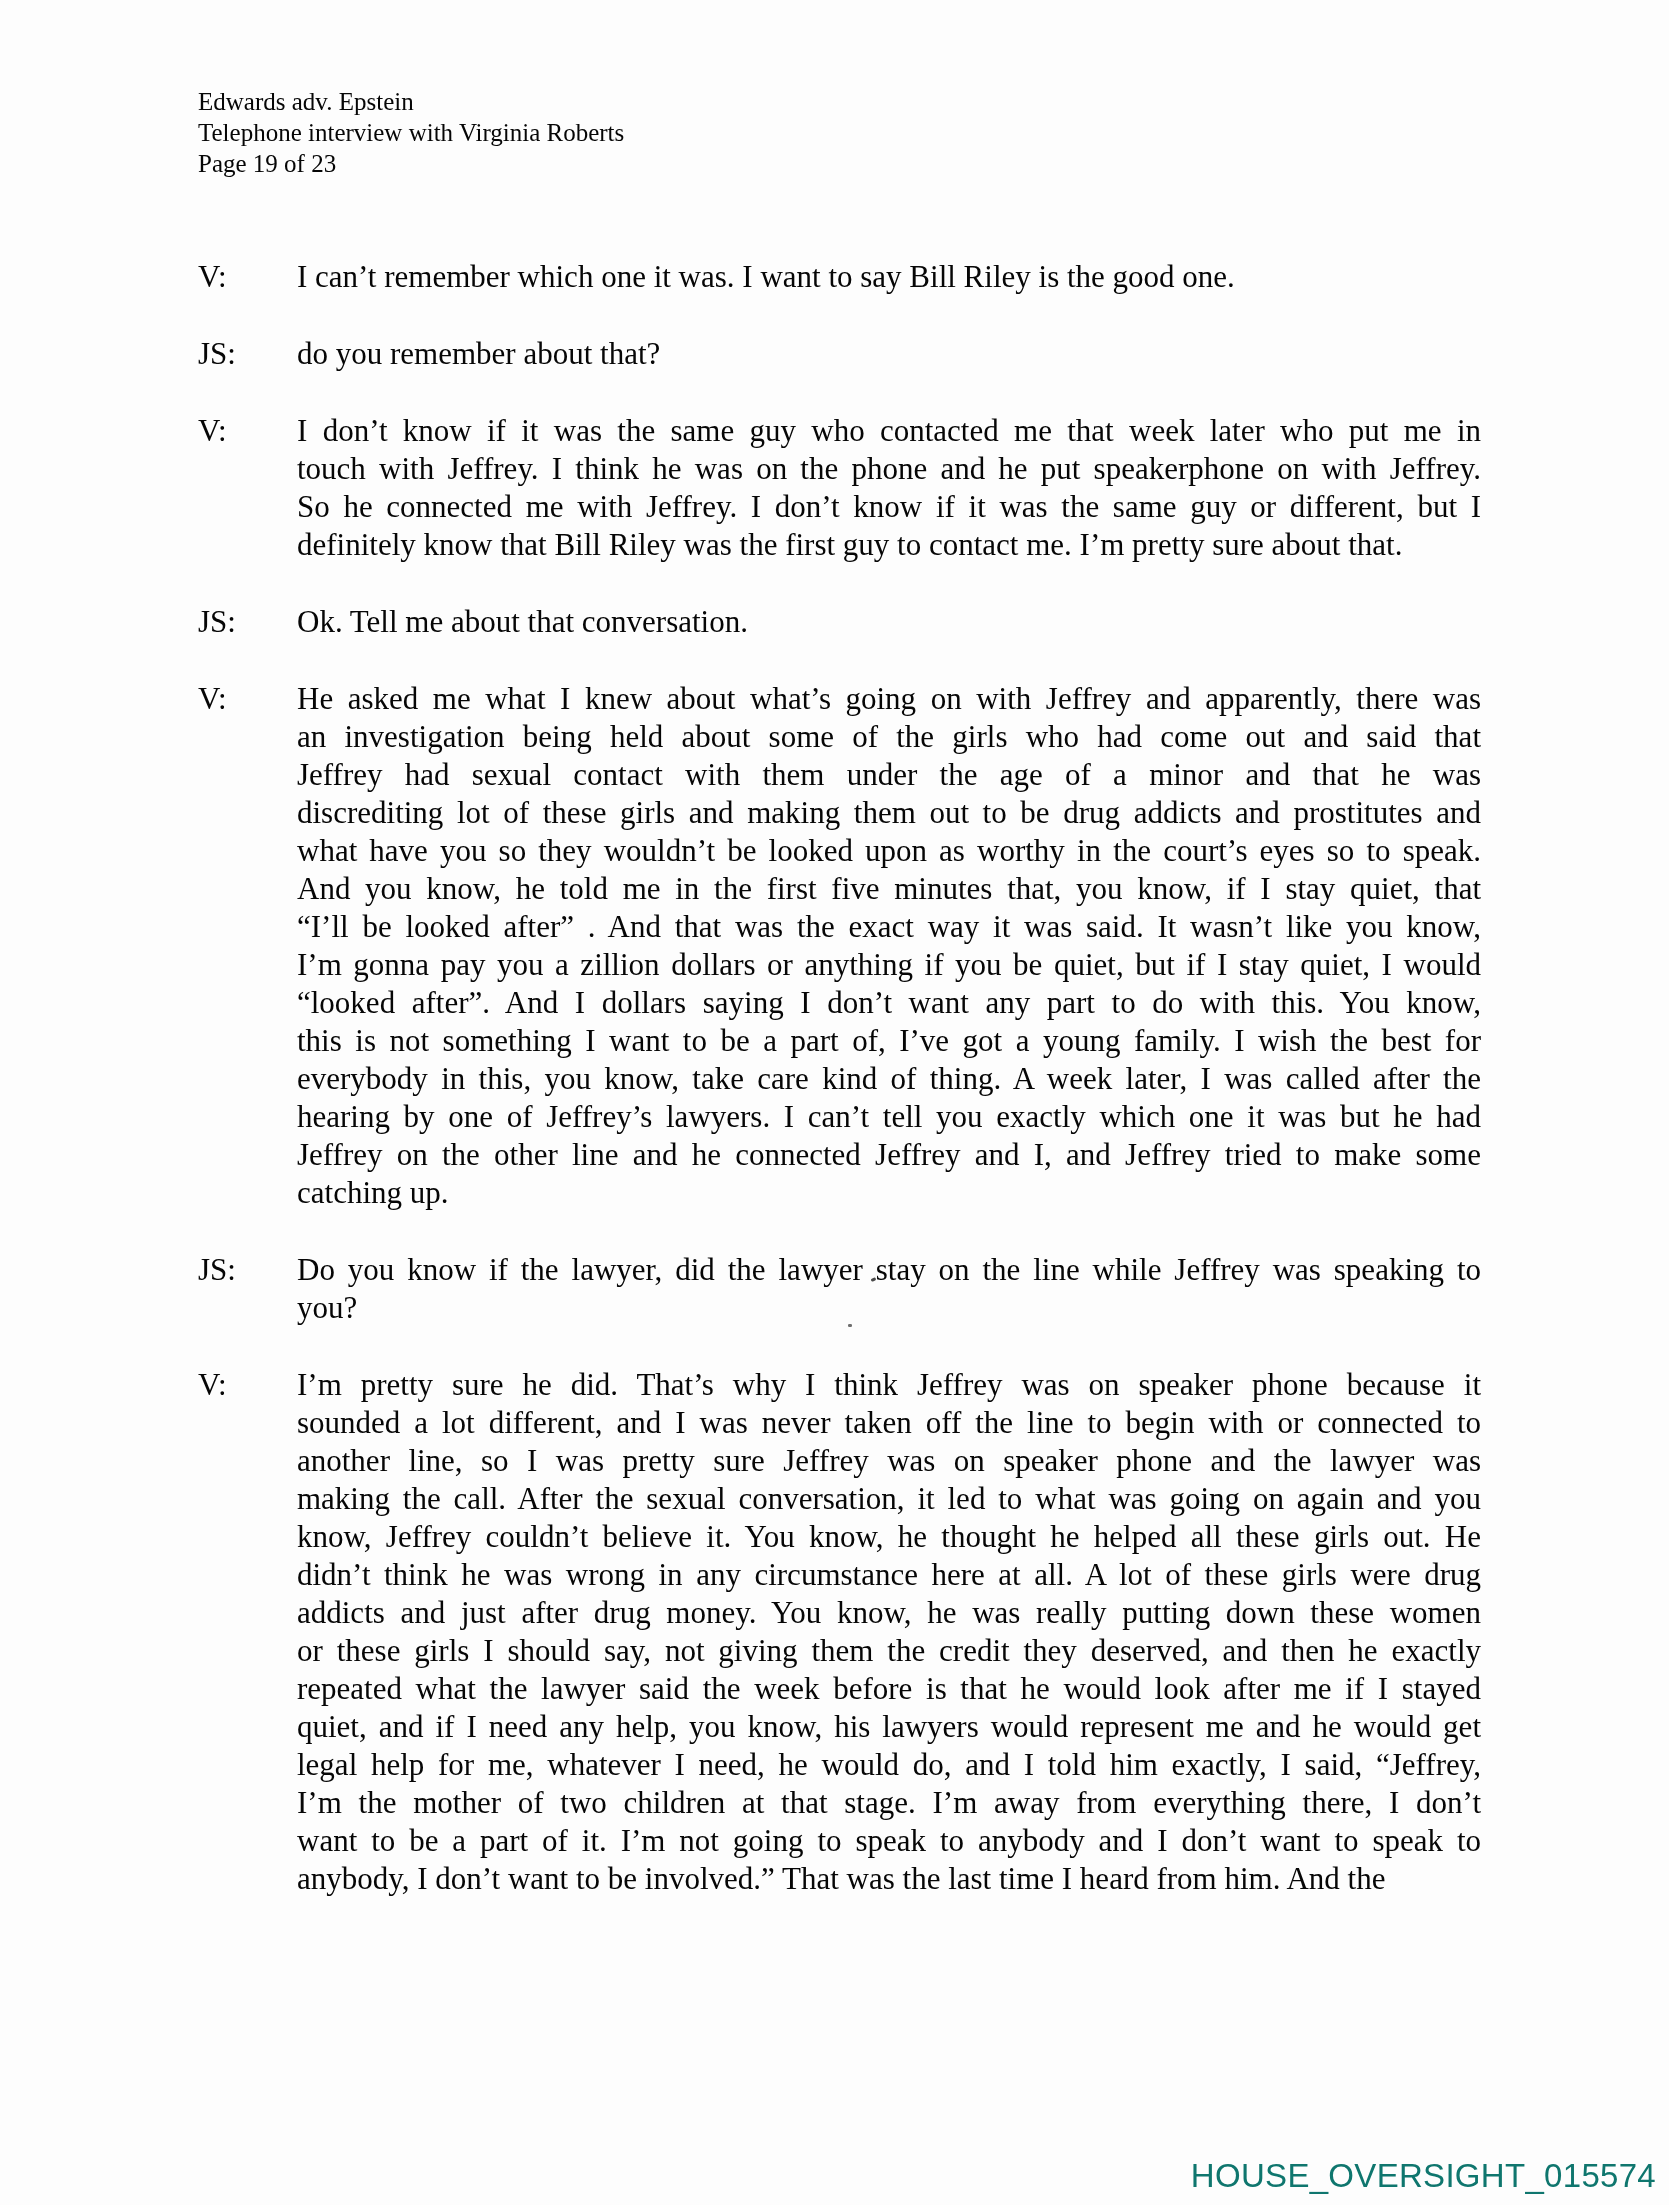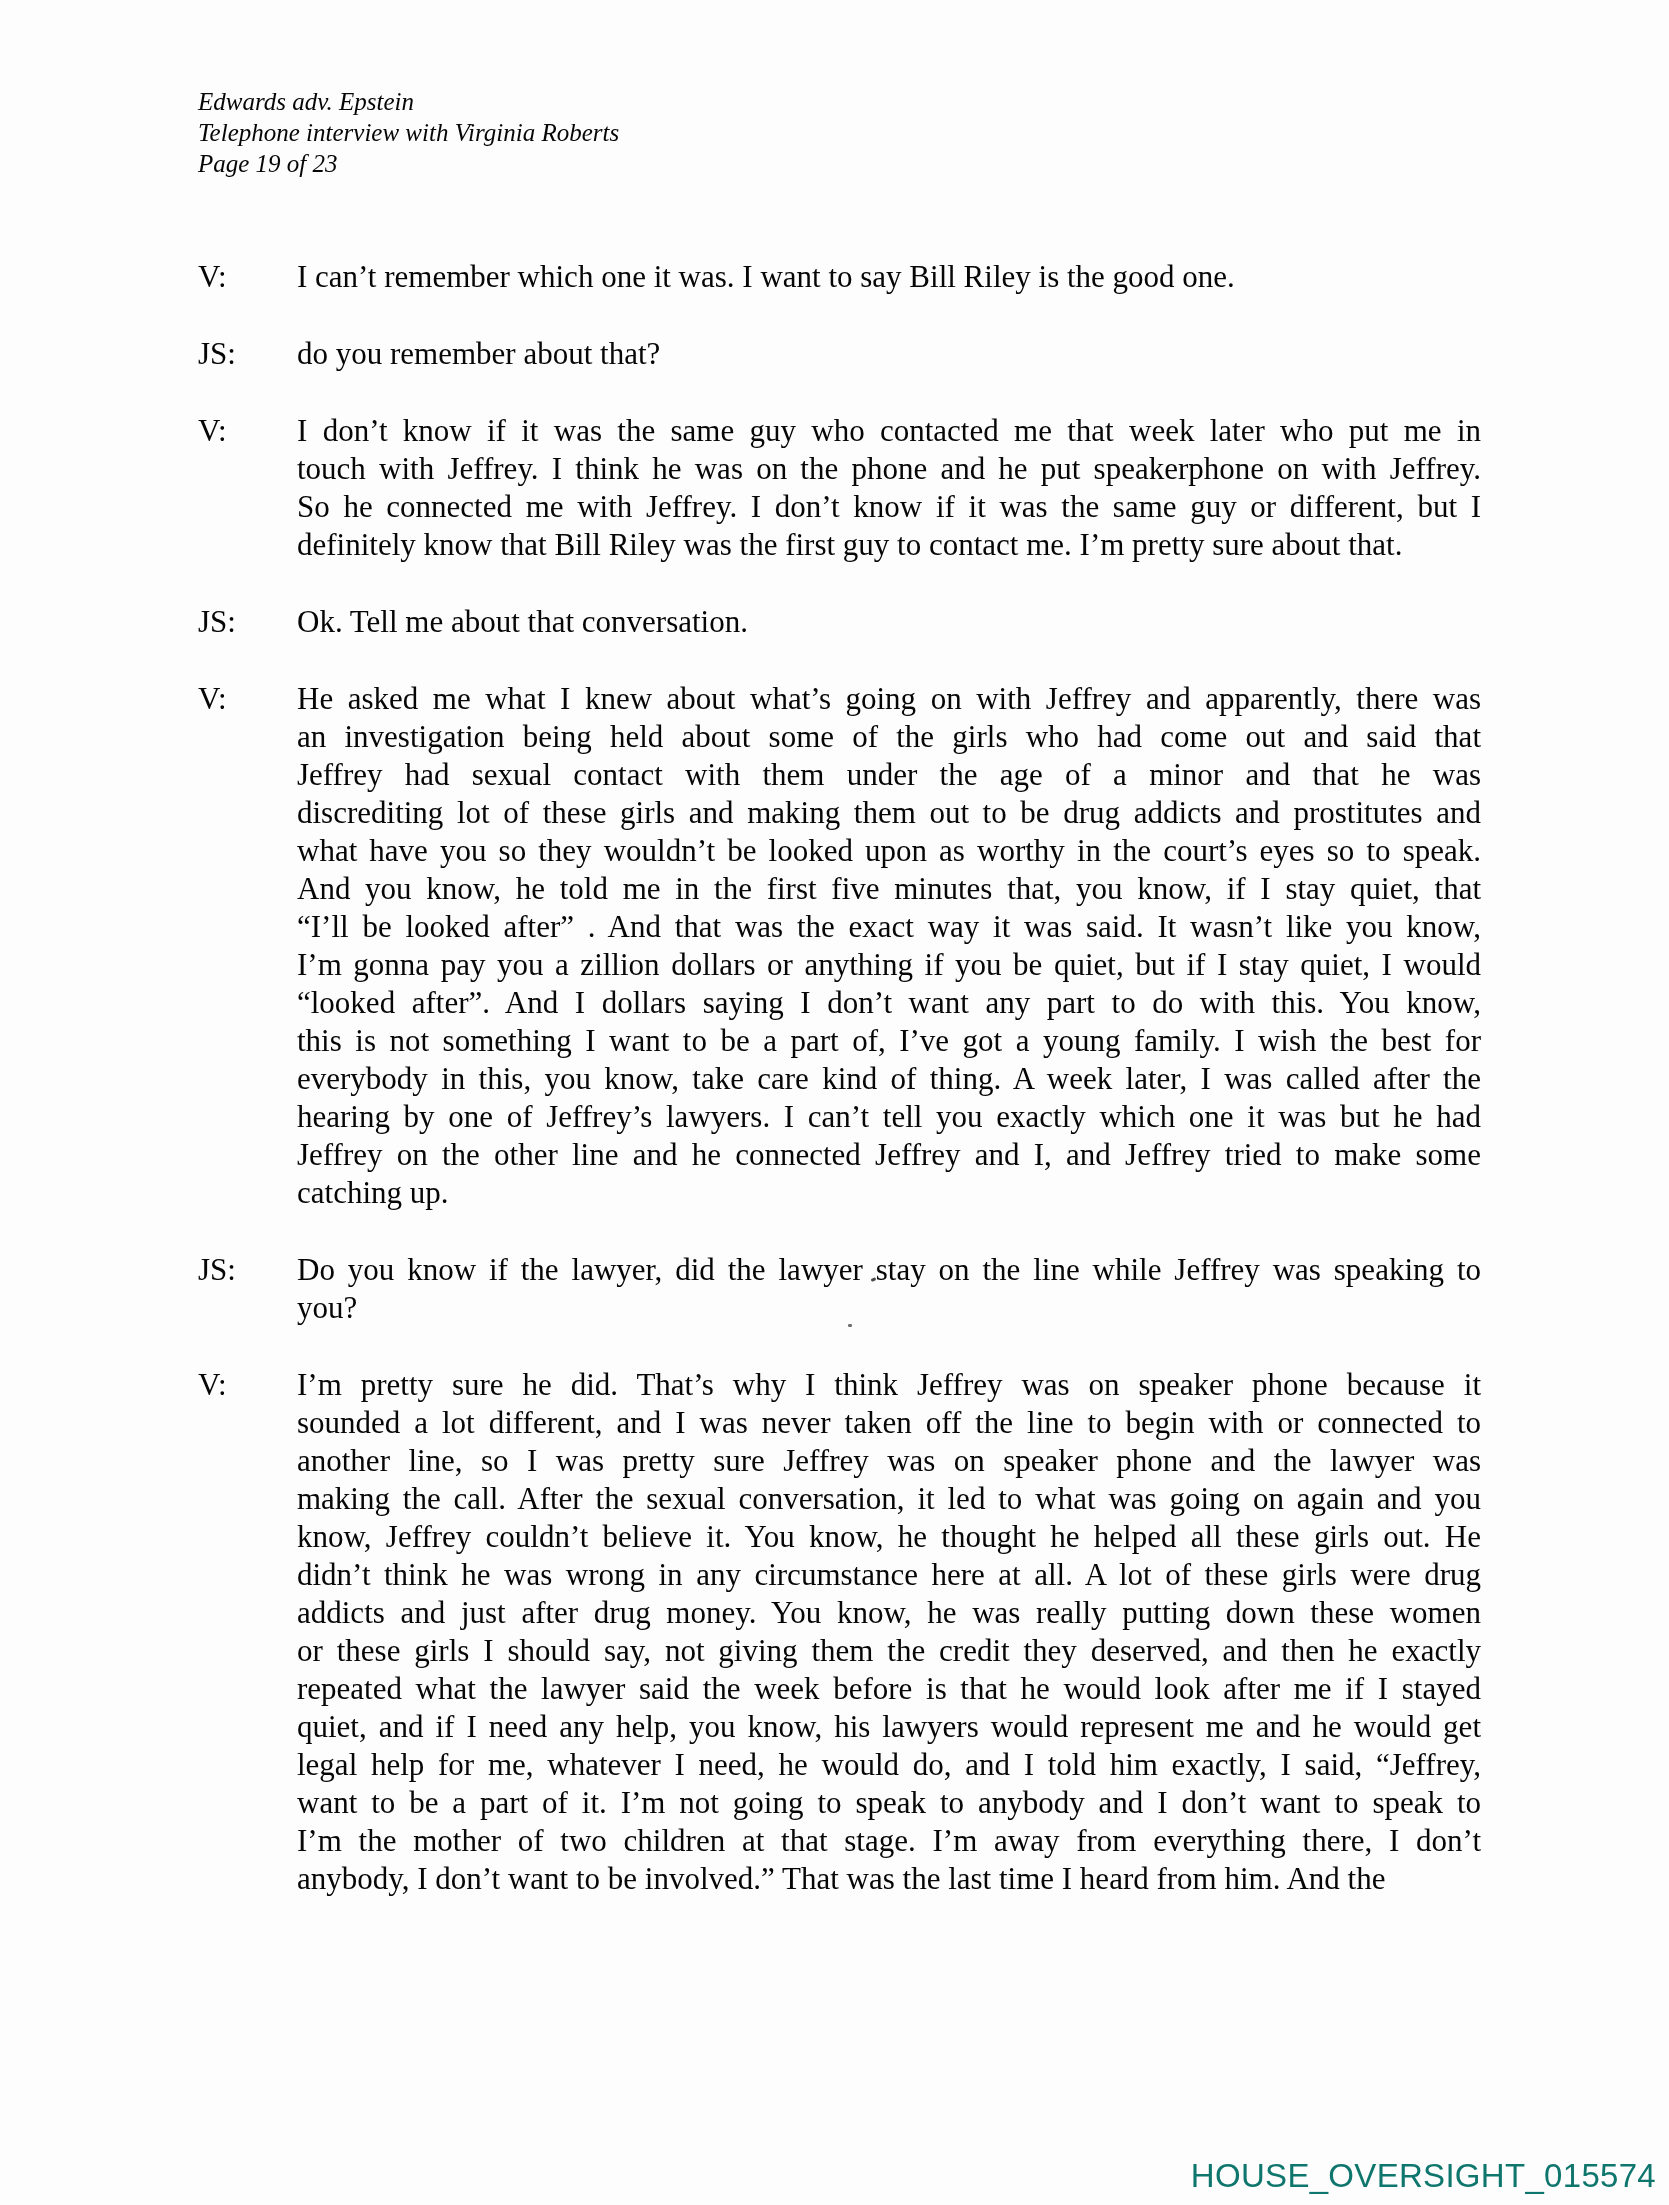--- a/index.html
+++ b/index.html
@@ -16,21 +16,20 @@
     font-family: "Liberation Serif", "DejaVu Serif", serif;
     overflow: hidden;
   }
   .header {
     position: absolute;
     left: 198px;
     top: 86px;
     font-size: 25px;
     line-height: 31px;
     white-space: nowrap;
-    font-style: italic;
   }
   .transcript {
     position: absolute;
     left: 198px;
     top: 258px;
     width: 1283px;
   }
   .entry {
     position: relative;
     padding-left: 99px;
@@ -130,22 +129,22 @@
         <div class="jline">sounded a lot different, and I was never taken off the line to begin with or connected to</div>
         <div class="jline">another line, so I was pretty sure Jeffrey was on speaker phone and the lawyer was</div>
         <div class="jline">making the call.  After the sexual conversation, it led to what was going on again and you</div>
         <div class="jline">know, Jeffrey couldn’t believe it.  You know, he thought he helped all these girls out.  He</div>
         <div class="jline">didn’t think he was wrong in any circumstance here at all.  A lot of these girls were drug</div>
         <div class="jline">addicts and just after drug money.  You know, he was really putting down these women</div>
         <div class="jline">or these girls I should say, not giving them the credit they deserved, and then he exactly</div>
         <div class="jline">repeated what the lawyer said the week before is that he would look after me if I stayed</div>
         <div class="jline">quiet, and if I need any help, you know, his lawyers would represent me and he would get</div>
         <div class="jline">legal help for me, whatever I need, he would do, and I told him exactly, I said, “Jeffrey,</div>
+        <div class="jline">I’m the mother of two children at that stage.  I’m away from everything there, I don’t</div>
         <div class="jline">want to be a part of it.  I’m not going to speak to anybody and I don’t want to speak to</div>
-        <div class="jline">I’m the mother of two children at that stage.  I’m away from everything there, I don’t</div>
         <div class="jline last">anybody, I don’t want to be involved.”  That was the last time I heard from him.  And the</div>
       </div>
     </div>
 
   <div class="speck s1"></div>
   <div class="speck s2"></div>
 
   <div class="footer">HOUSE_OVERSIGHT_015574</div>
 
 </div>

